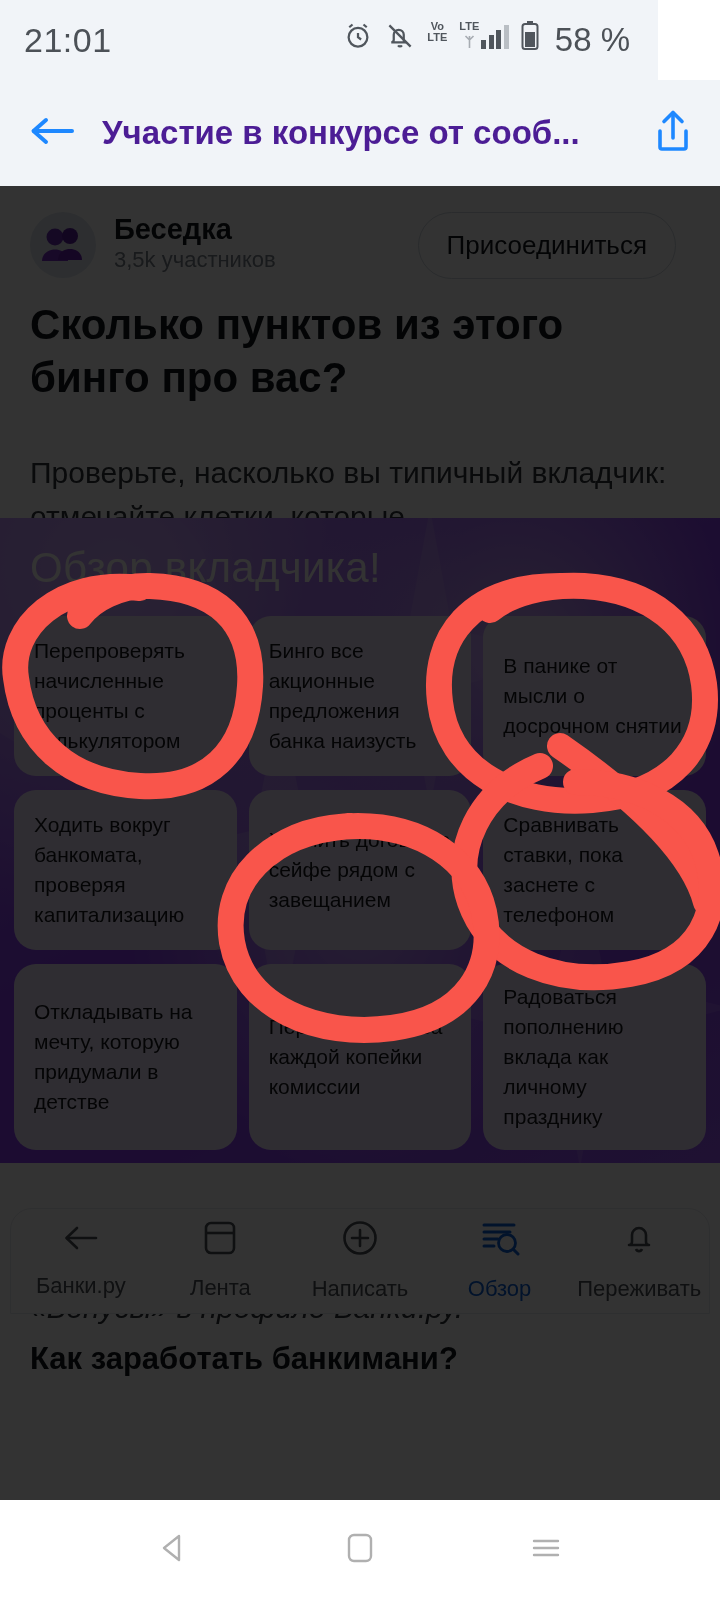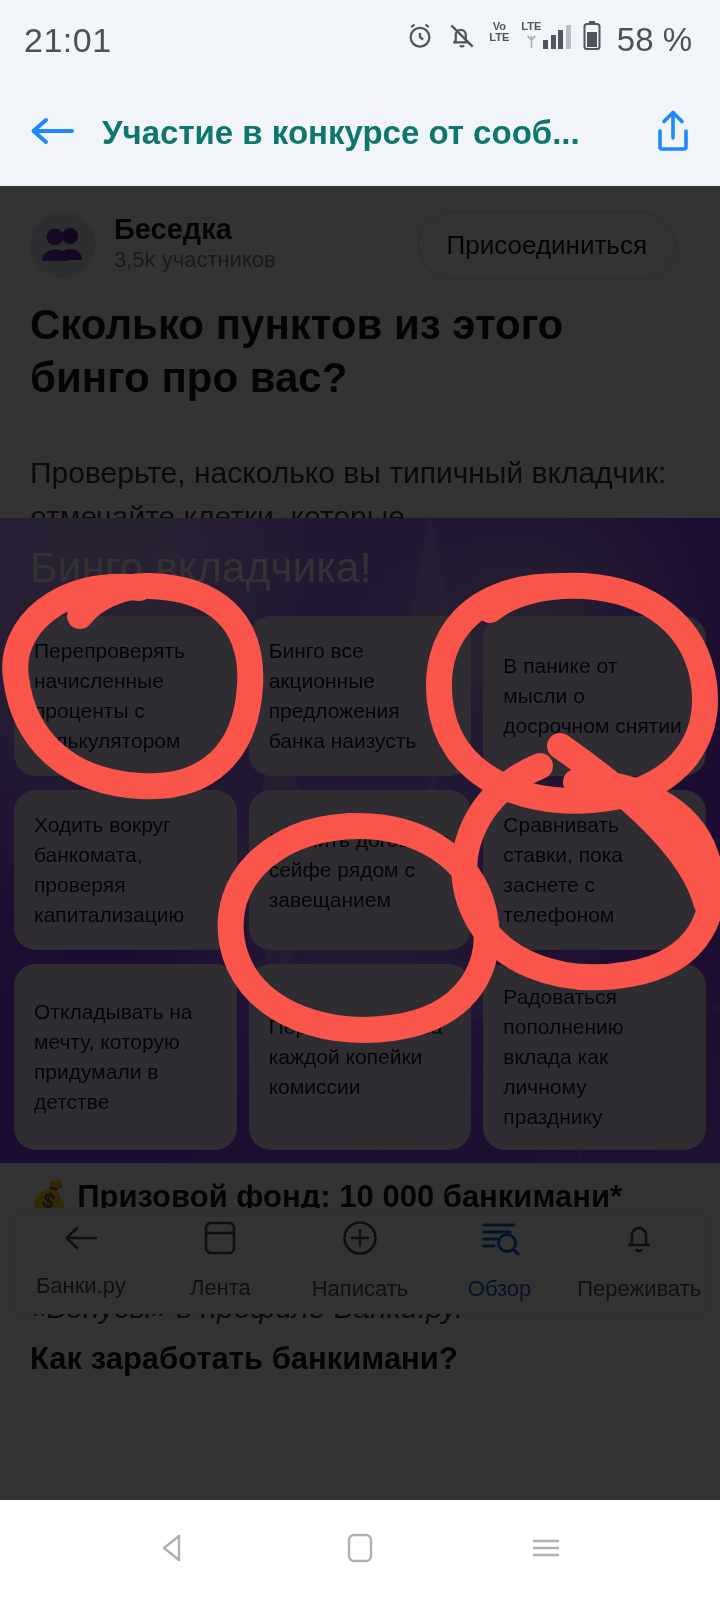--- a/index.html
+++ b/index.html
@@ -12,21 +12,21 @@
   #screen {
     position: relative;
     width: 720px; height: 1600px;
     background: #ffffff;
     overflow: hidden;
   }
 
   
   #status-bar {
     position: absolute; top: 0; left: 0;
-    width: 720px; height: 80px;
+    width: 658px; height: 80px;
     background: #f1f4f8;
     display: flex; align-items: center;
     justify-content: space-between;
     padding: 0 28px 0 24px;
   }
   #status-clock {
     font-size: 34px; color: #4c5157; letter-spacing: .5px;
   }
   #status-icons {
     display: flex; align-items: flex-start; gap: 12px;
@@ -47,21 +47,21 @@
     position: absolute; top: 80px; left: 0;
     width: 720px; height: 106px;
     background: #f1f4f8;
     display: flex; align-items: center;
     padding: 0 26px 0 28px;
     gap: 26px;
   }
   #app-bar-title {
     flex: 1;
     font-size: 33px; font-weight: bold;
-    color: #0f766e;
+    color: #4c1d95;
     white-space: nowrap; overflow: hidden;
   }
 
   
   #page-body {
     position: absolute; top: 186px; left: 0;
     width: 720px; height: 1314px;
     background: #ffffff;
     overflow: hidden;
   }
@@ -305,36 +305,35 @@
       <svg class="sparkle" style="top:180px;left:120px;" width="320" height="330" viewBox="0 0 320 330">
         <path d="M160 0 L186 132 L320 165 L186 198 L160 330 L134 198 L0 165 L134 132 Z" fill="#e6d4ff" opacity=".40"></path>
       </svg>
       <svg class="sparkle" style="top:-40px;left:-60px;" width="280" height="280" viewBox="0 0 280 280">
         <circle cx="140" cy="140" r="140" fill="#c9a6ff" opacity=".5"></circle>
       </svg>
       <svg class="sparkle" style="top:330px;left:430px;" width="300" height="320" viewBox="0 0 300 320">
         <path d="M150 0 L174 128 L300 160 L174 192 L150 320 L126 192 L0 160 L126 128 Z" fill="#dcc4ff" opacity=".35"></path>
       </svg>
 
-      <div id="bingo-heading">Бинго вкладчика!</div>
+      <div id="bingo-heading">Обзор вкладчика!</div>
 
       <div id="bingo-grid">
         <div class="bingo-cell">Перепроверять начисленные проценты с калькулятором</div>
         <div class="bingo-cell">Бинго все акционные предложения банка наизусть</div>
         <div class="bingo-cell">В панике от мысли о досрочном снятии</div>
         <div class="bingo-cell">Ходить вокруг банкомата, проверяя капитализацию</div>
         <div class="bingo-cell">Хранить договор в сейфе рядом с завещанием</div>
         <div class="bingo-cell">Сравнивать ставки, пока заснете с телефоном</div>
         <div class="bingo-cell">Откладывать на мечту, которую придумали в детстве</div>
         <div class="bingo-cell">Переживать из-за каждой копейки комиссии</div>
         <div class="bingo-cell">Радоваться пополнению вклада как личному празднику</div>
       </div>
     </div>
 
-    <div id="prize-line">💰 Призовой фонд: 10 000 банкимани*</div>
     <div id="prize-note">* 1 Б = 1 ₽. Потратить их можно в разделе «Бонусы» в профиле Банки.ру.</div>
     <div id="earn-heading">Как заработать банкимани?</div>
 
     <div id="dim-overlay"></div>
 
     <svg id="annotations" viewBox="0 0 720 1314">
       <g fill="none" stroke="#f9554b" stroke-width="26" stroke-linecap="round" stroke-linejoin="round">
 
         <path d="M140 402 C 60 392, 8 442, 16 492 C 24 556, 70 596, 140 600 C 208 604, 246 566, 250 500 C 254 434, 214 402, 150 400 C 118 399, 92 414, 80 430"></path>
 

